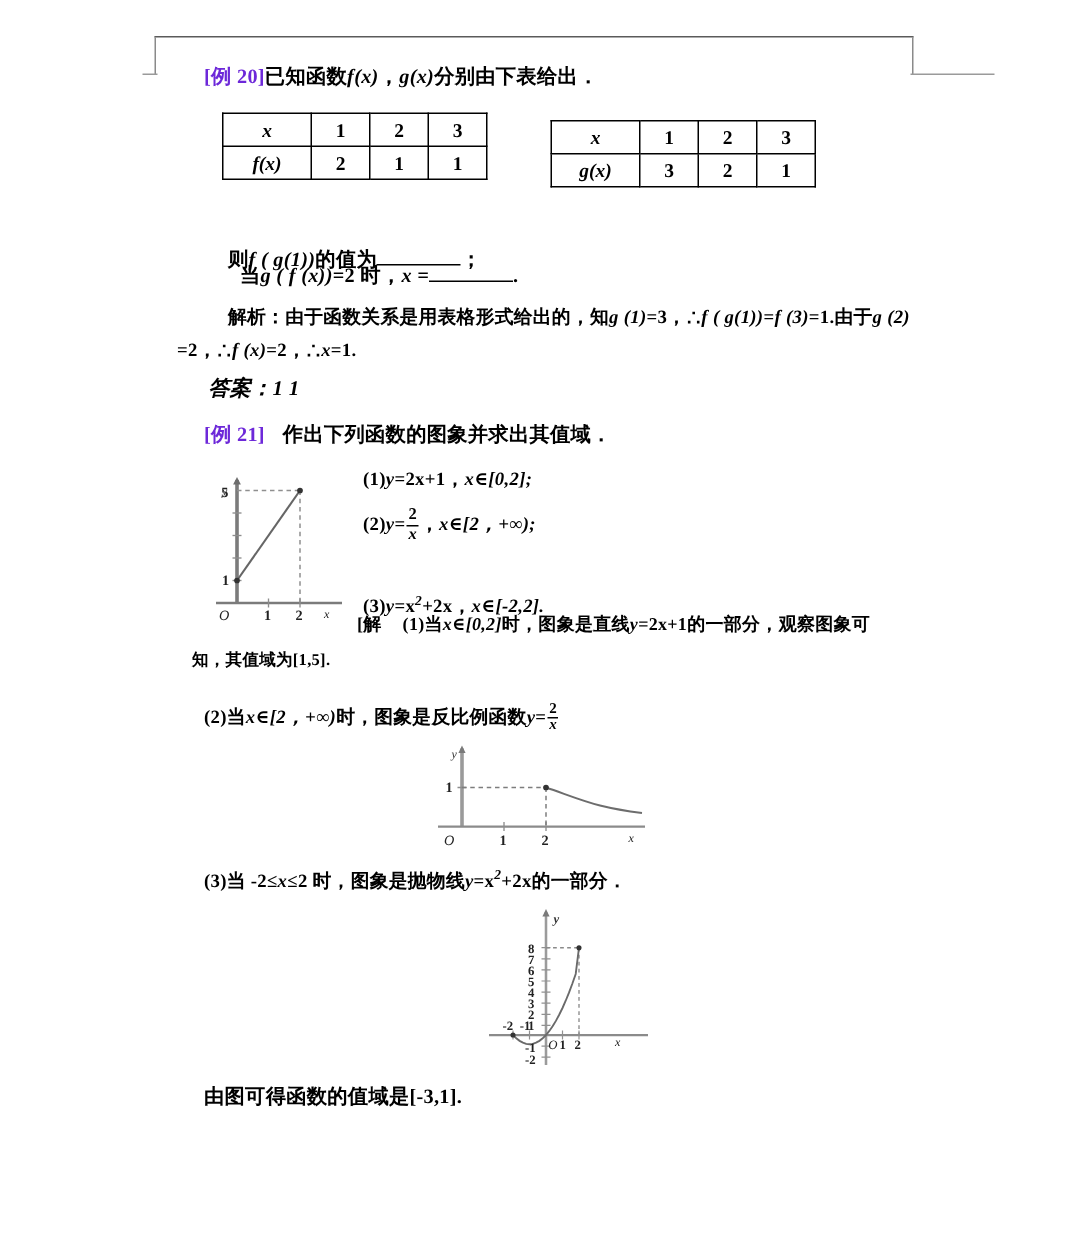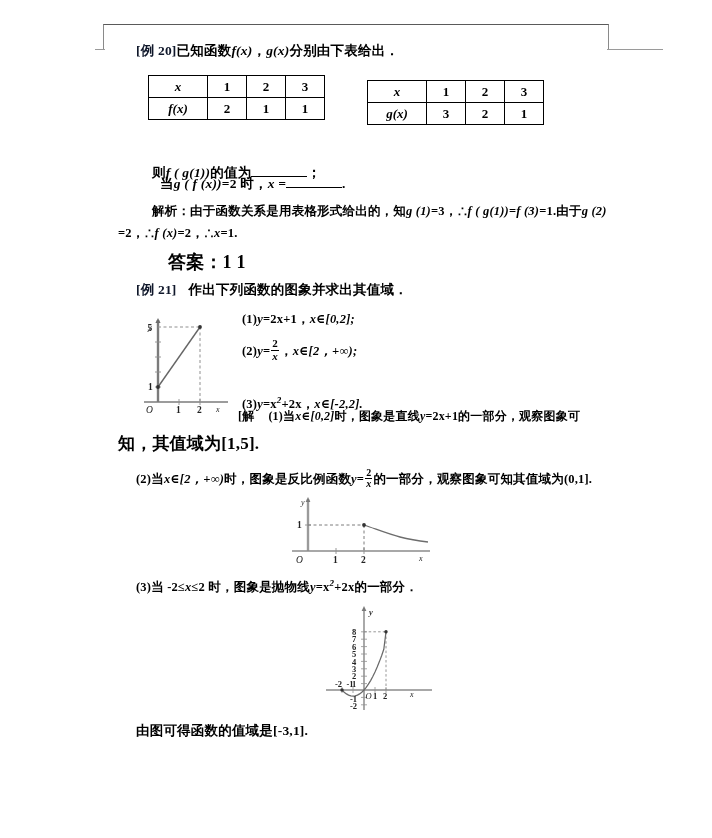--- a/index.html
+++ b/index.html
@@ -46,21 +46,21 @@
     font-size: 13.5px;
     letter-spacing: .2px;
   }
   .mi {
     font-style: italic;
     font-family: "Liberation Serif", "DejaVu Serif", serif;
   }
   .blk { position: absolute; white-space: nowrap; }
 
   .extag {
-    color: #0f172a;
+    color: #6d28d9;
     font-weight: bold;
     font-size: 13.5px;
     font-family: "Liberation Serif", "DejaVu Serif", serif;
   }
   sup.exp { font-size: 9px; vertical-align: super; font-style: italic; }
 
   .fillblank {
     display: inline-block;
     width: 56px;
     border-bottom: 1.3px solid #000;
@@ -169,21 +169,21 @@
 </div>
 
 <div class="blk cn" style="left:152px; top:203px; font-size:12.5px;">
   <span>解析：</span><span>由于函数关系是用表格形式给出的，知</span><span class="mi">g (1)</span><span>=3，∴</span><span class="mi">f ( g(1))</span><span>=</span><span class="mi">f (3)</span><span>=1.由于</span><span class="mi">g (2)</span>
 </div>
 
 <div class="blk cn" style="left:118px; top:225px; font-size:12.5px;">
   <span>=2，∴</span><span class="mi">f (x)</span><span>=2，∴</span><span class="mi">x</span><span>=1.</span>
 </div>
 
-<div class="blk cn" style="left:168px; top:250px; font-size:18px;">
+<div class="blk cn" style="left:139px; top:250px; font-size:14px;font-style:italic;">
   <span>答案：</span><span>1    1</span>
 </div>
 
 <div class="blk cn" style="left:136px; top:281px;text-align:center;">
   <span class="extag">[例 21]</span><span style="display:inline-block;width:12px"></span><span>作出下列函数的图象并求出其值域．</span>
 </div>
 
 <div class="blk cn" style="left:242px; top:311px; font-size:12.5px;">
   <span>(1)</span><span class="mi">y</span><span>=2x+1</span><span>，</span><span class="mi">x∈[0,2];</span>
 </div>
@@ -228,26 +228,26 @@
     <text x="36" y="97" font-family="Liberation Serif, serif" font-size="9.5" font-weight="bold" fill="#222">1</text>
     <text x="57" y="97" font-family="Liberation Serif, serif" font-size="9.5" font-weight="bold" fill="#222">2</text>
     <text x="76" y="96" font-family="Liberation Serif, serif" font-size="8" font-style="italic" fill="#222">x</text>
   </svg>
 </div>
 
 <div class="blk cn" style="left:238px; top:408px; font-size:12px;">
   <span>[解</span><span style="display:inline-block;width:14px"></span><span>(1)当</span><span class="mi">x∈[0,2]</span><span>时，图象是直线</span><span class="mi">y</span><span>=2x+1</span><span>的一部分，观察图象可</span>
 </div>
 
-<div class="blk cn" style="left:118px; top:432px; font-size:17px;text-align:center;">
+<div class="blk cn" style="left:128px; top:432px; font-size:11px;text-align:center;">
   <span>知，其值域为</span><span>[1,5]</span><span>.</span>
 </div>
 
 <div class="blk cn" style="left:136px; top:468px; font-size:12.5px;">
-  <span>(2)当</span><span class="mi">x∈[2，+∞)</span><span>时，图象是反比例函数</span><span class="mi">y</span><span>=</span><span class="frac-s"><span class="num">2</span><span class="den">x</span></span><span>的一部分，观察图象可知其值域为(0,1].</span>
+  <span>(2)当</span><span class="mi">x∈[2，+∞)</span><span>时，图象是反比例函数</span><span class="mi">y</span><span>=</span><span class="frac-s"><span class="num">2</span><span class="den">x</span></span>
 </div>
 
 <div class="figure" style="left:288px; top:495px;">
   <svg width="150" height="70" viewBox="0 0 150 70">
     <line x1="20" y1="4" x2="20" y2="56" stroke="#9a9a9a" stroke-width="2.4"></line>
     <line x1="4" y1="56" x2="142" y2="56" stroke="#8b8b8b" stroke-width="1.5"></line>
     <polygon points="20,2 17.6,7 22.4,7" fill="#7a7a7a"></polygon>
     <text x="13" y="10" font-family="Liberation Serif, serif" font-size="8" font-style="italic" fill="#333">y</text>
 
     <line x1="17" y1="30" x2="23" y2="30" stroke="#8d8d8d" stroke-width="0.9"></line>

